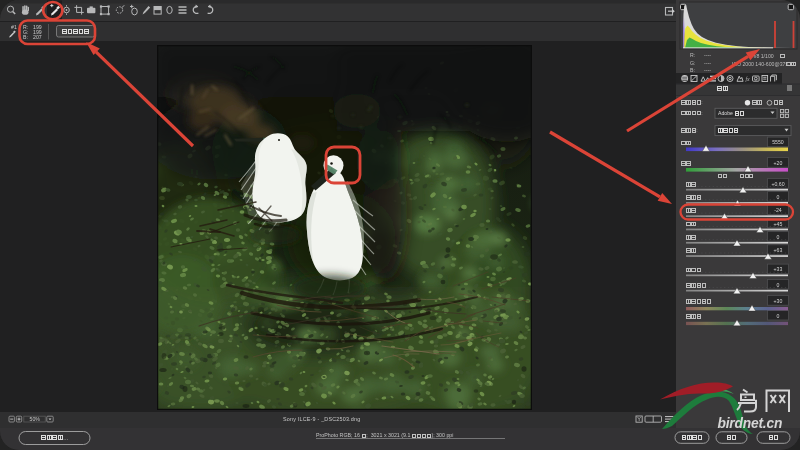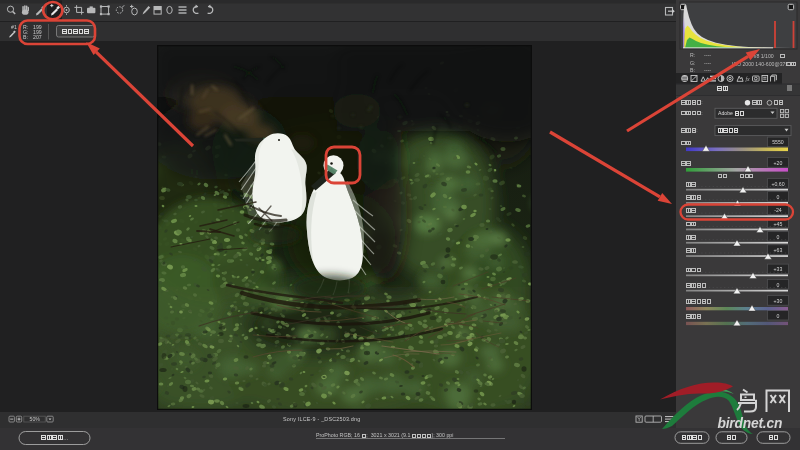--- a/index.html
+++ b/index.html
@@ -1,15 +1,15 @@
 <!DOCTYPE html>
 <html><head><meta charset="utf-8">
 <style>
 html,body{margin:0;padding:0;background:#232323;}
-#app{position:relative;width:800px;height:450px;overflow:hidden;font-family:"Liberation Sans",sans-serif;background:#232424;}
+#app{position:relative;width:800px;height:450px;overflow:hidden;font-family:"Liberation Sans",sans-serif;background:#232424;border-radius:19px;}
 .abs{position:absolute;}
 
 .cj{display:inline-block;box-sizing:border-box;width:.84em;height:.88em;border:0.75px solid currentColor;margin:0 .07em;vertical-align:-12%;background:linear-gradient(transparent 44%, currentColor 44%, currentColor 57%, transparent 57%);}
 .cj2{display:inline-block;box-sizing:border-box;width:.84em;height:.88em;border:0.75px solid currentColor;margin:0 .07em;vertical-align:-12%;background:linear-gradient(90deg,transparent 44%, currentColor 44%, currentColor 57%, transparent 57%);}
 </style></head>
 <body>
 <div id="app">
 
 <div class="abs" id="toolbar" style="left:0;top:0;width:676px;height:21px;background:#323233;border-bottom:1px solid #202021;">
 <svg width="676" height="21" style="position:absolute;left:0;top:0">

